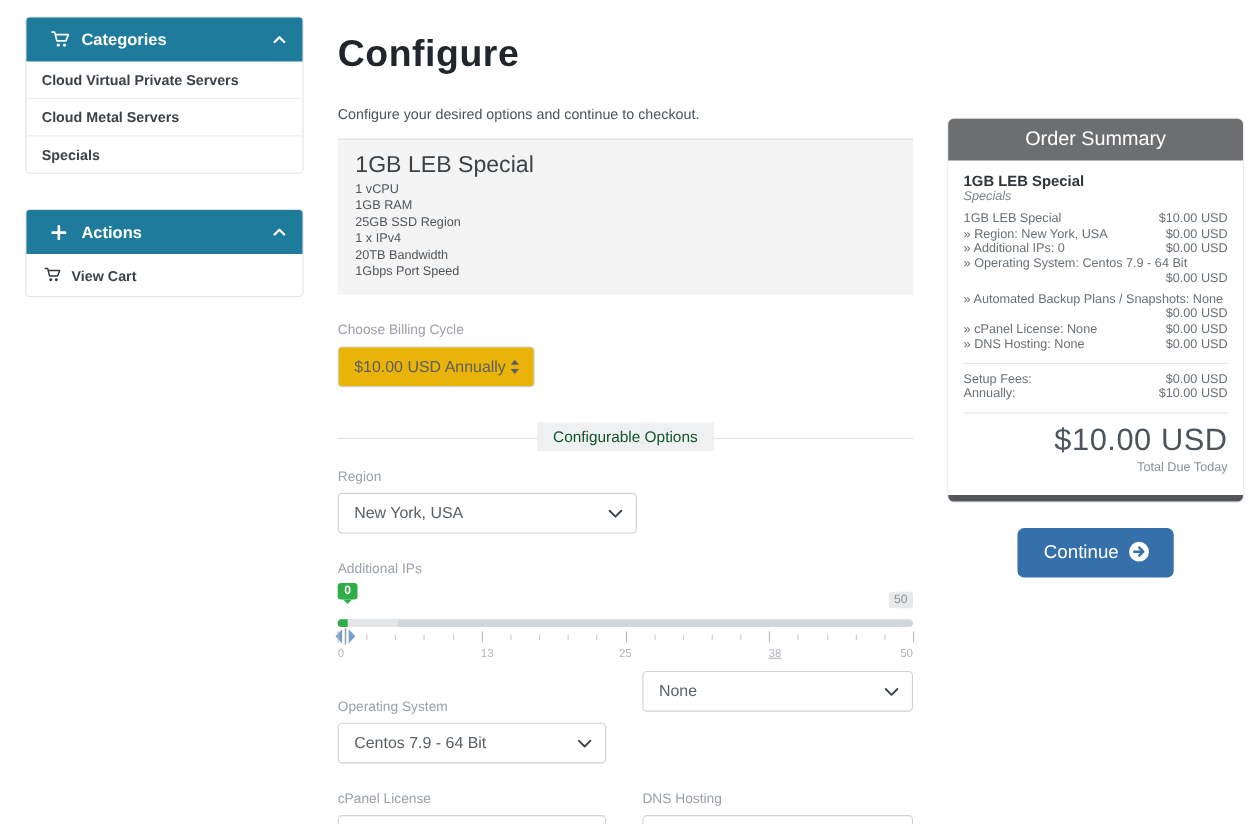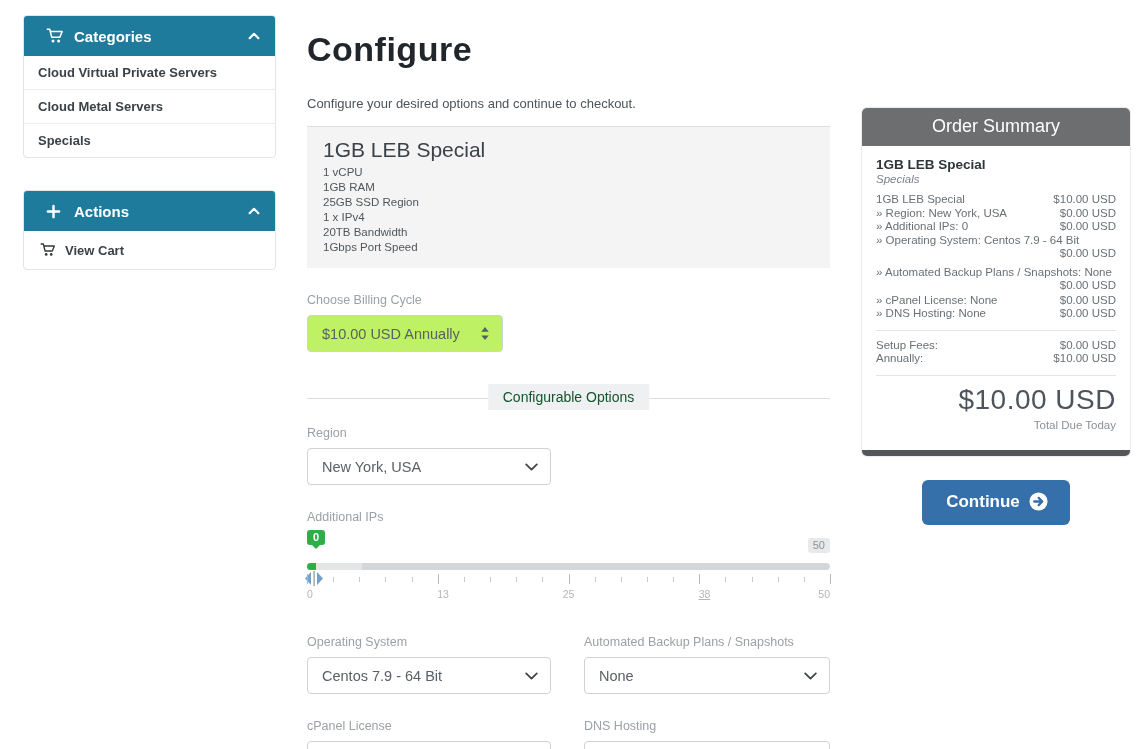--- a/index.html
+++ b/index.html
@@ -22,28 +22,28 @@
 
   
   .main { position:absolute; left:307px; top:30px; width:523px; }
   h1.page-title { font-size:34px; font-weight:600; color:#20262c; letter-spacing:0.5px; }
   .subtitle { font-size:13px; color:#4c5359; margin-top:27px; }
   .product-box { margin-top:15px; background:#f4f4f4; border-top:1px solid #dedede;
     padding:11px 16px 13px 16px; }
   .product-box h2 { font-size:21px; font-weight:normal; color:#3a4248; margin-bottom:3px; }
   .feat { font-size:11.5px; color:#50565c; line-height:15px; }
   .field-label { display:block; font-size:12.5px; color:#9ba1a7; margin-top:25px; margin-bottom:8px; }
-  .billing-btn { display:flex; align-items:center; justify-content:space-between; width:196px; height:37px;
-    background:#bef264; border:1px solid #cfd2d4; border-radius:4px; padding:0 12px 0 14px;
+  .billing-btn { display:flex; align-items:center; justify-content:space-between; width:179px; height:37px;
+    background:#eab308; border:1px solid #cfd2d4; border-radius:4px; padding:0 12px 0 14px;
     font-family:inherit; font-size:14.5px; color:#5a6065; cursor:pointer; }
   .divider { position:relative; margin:32px 0 14px 0; height:28px; }
   .divider .line { position:absolute; left:0; right:0; top:14px; height:1px; background:#dcdedf; }
   .divider .chip { position:absolute; left:50%; transform:translateX(-50%); top:0;
     background:#eef0f1; padding:5px 15px; font-size:14px; color:#14532d; }
-  .select { display:flex; align-items:center; justify-content:space-between; width:244px; height:37px;
+  .select { display:flex; align-items:center; justify-content:space-between; width:272px; height:37px;
     background:#fff; border:1px solid #cfd2d4; border-radius:4px; padding:0 12px 0 14px;
     font-size:14.5px; color:#5a6065; cursor:pointer; }
 
   
   .slider-wrap { position:relative; margin-top:6px; height:78px; }
   .tip-from { position:absolute; left:0; top:0; background:#2fae47; color:#fff; font-size:11px;
     font-weight:bold; padding:1px 6px 2px 6px; border-radius:3px; }
   .tip-from:after { content:""; position:absolute; left:5px; top:100%; border:4px solid transparent;
     border-top-color:#2fae47; }
   .tip-max { position:absolute; right:0; top:8px; background:#e8e9ea; color:#8b9096; font-size:11px;
@@ -78,21 +78,21 @@
   .sum-cat { font-size:11.5px; font-style:italic; color:#7c828a; margin:1px 0 8px 0; }
   .sum-row { display:flex; flex-wrap:wrap; font-size:11.5px; color:#697076; line-height:13.5px; }
   .sum-row .price { margin-left:auto; white-space:nowrap; }
   .sum-hr { border:none; border-top:1px solid #e3e4e5; margin:9px 0 8px 0; }
   .sum-total { text-align:right; font-size:28px; color:#4d545b; margin-top:4px; letter-spacing:0.5px; }
   .sum-caption { text-align:right; font-size:11.5px; color:#8b9197; margin-top:3px; }
   .sum-footer { height:6px; background:#55565a; border-radius:0 0 5px 5px; margin-top:9px; }
 
   .continue-btn { display:flex; align-items:center; gap:9px; margin:24px auto 0 auto;
     background:#3570ab; color:#fff; border:none; border-radius:6px; padding:12px 22px 13px 24px;
-    font-family:inherit; font-size:17px; cursor:pointer;font-weight:bold; }
+    font-family:inherit; font-size:17px; cursor:pointer; }
   svg { display:block; }
 </style>
 </head>
 <body>
 
 <div class="layout">
 
   <aside class="sidebar">
     <div class="panel">
       <div class="panel-header">
@@ -245,21 +245,20 @@
         <div class="select">
           <span>Centos 7.9 - 64 Bit</span>
           <span>
             <svg viewBox="0 0 14 9" width="13" height="8">
                 <path d="M1 1.5 7 7.5 13 1.5" fill="none" stroke="#3f464c" stroke-width="2" stroke-linecap="round" stroke-linejoin="round"></path>
               </svg>
           </span>
         </div>
       </div>
       <div>
-        <label class="field-label">Automated Backup Plans / Snapshots</label>
         <div class="select">
           <span>None</span>
           <span>
             <svg viewBox="0 0 14 9" width="13" height="8">
                 <path d="M1 1.5 7 7.5 13 1.5" fill="none" stroke="#3f464c" stroke-width="2" stroke-linecap="round" stroke-linejoin="round"></path>
               </svg>
           </span>
         </div>
       </div>
       <div>

